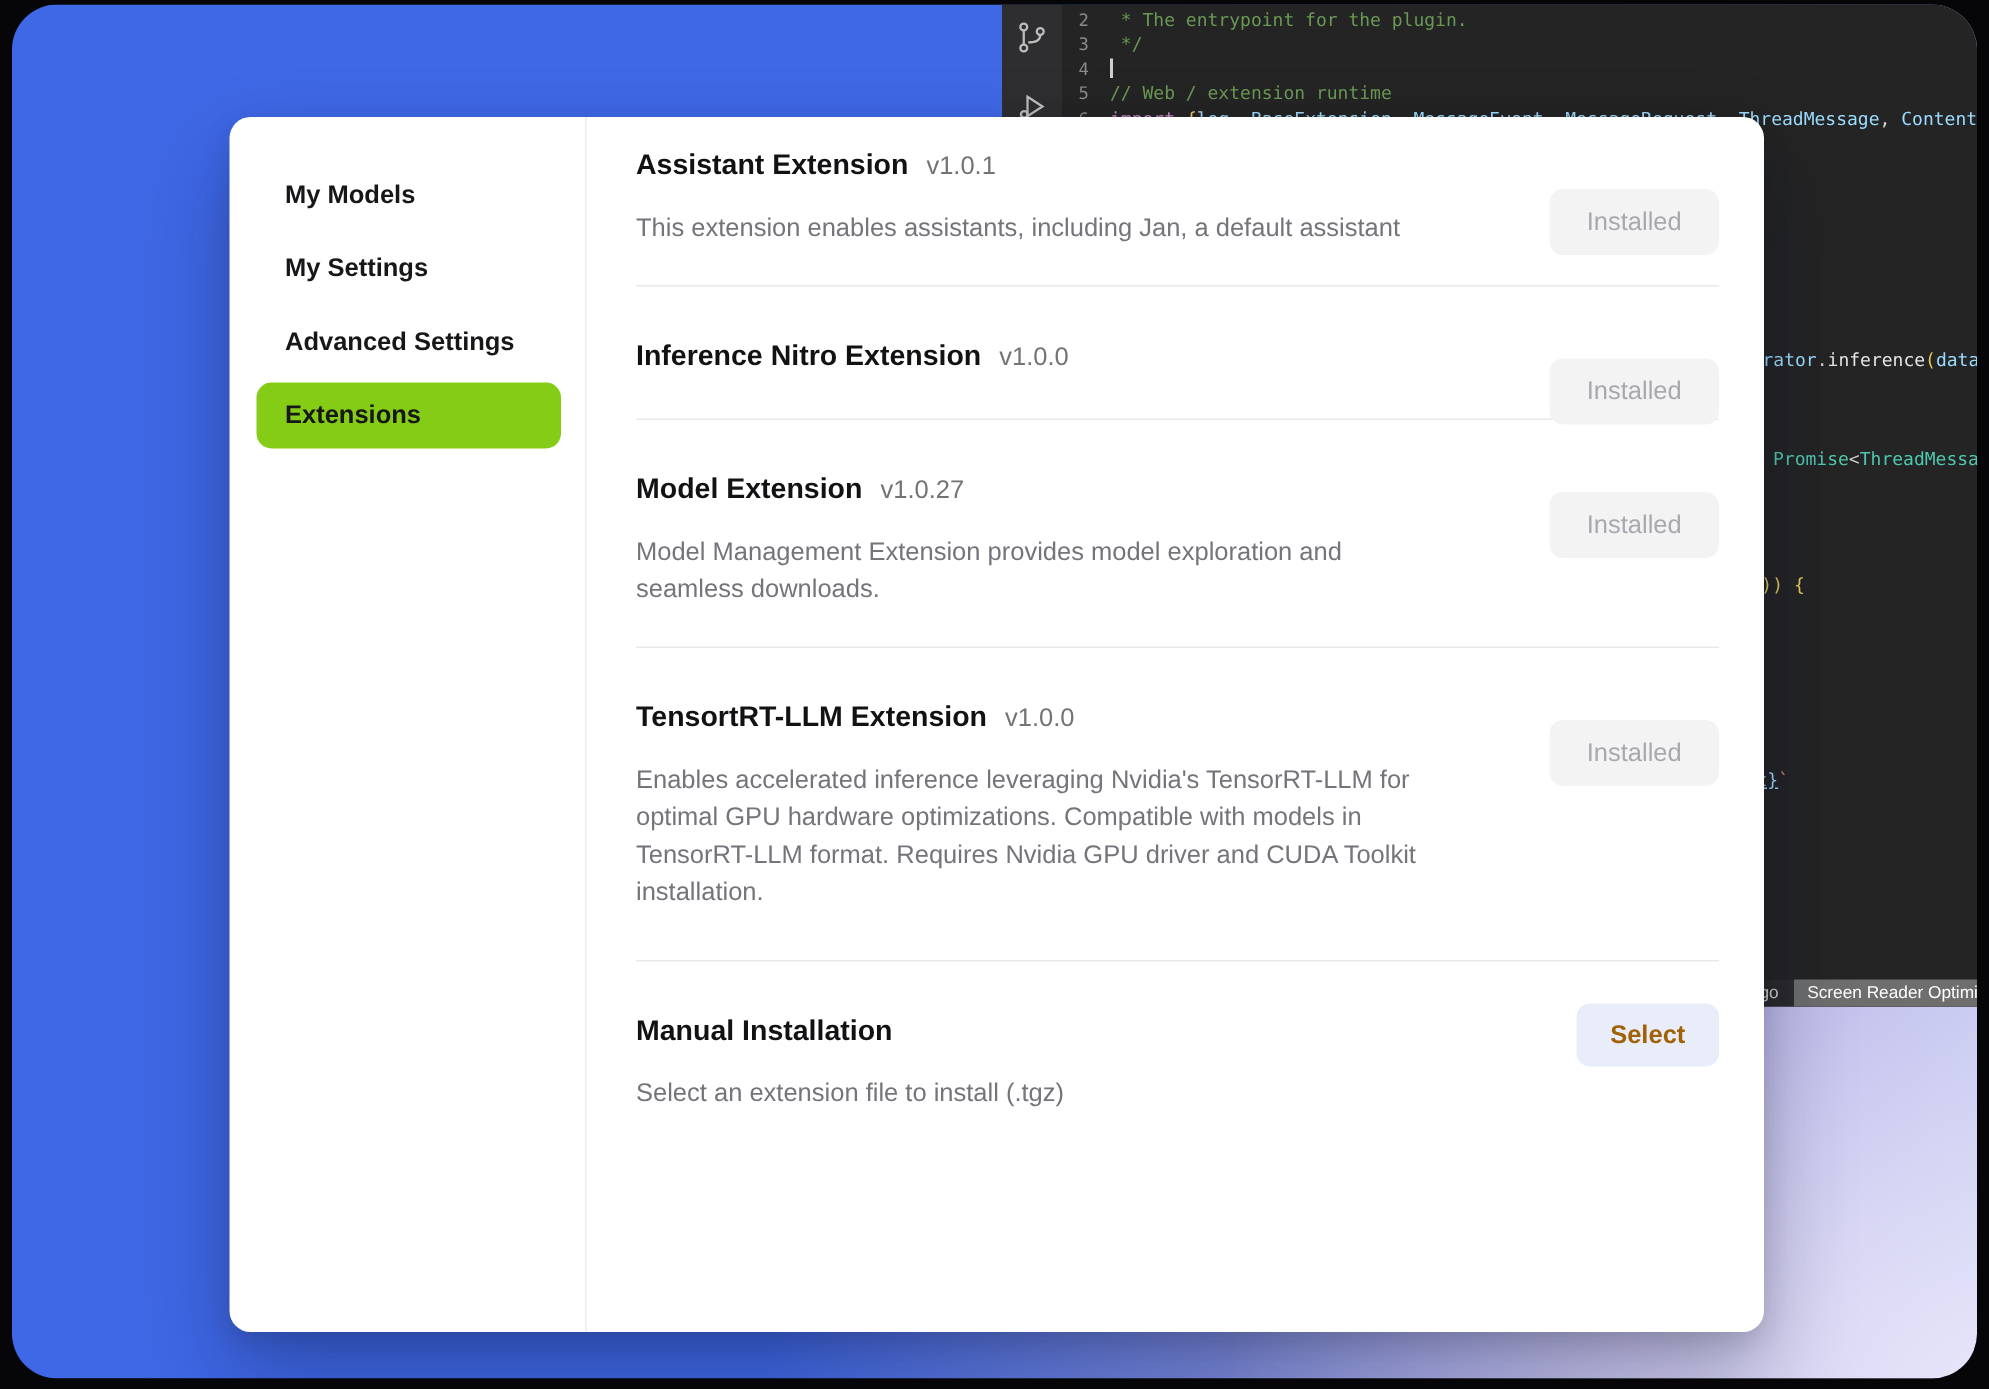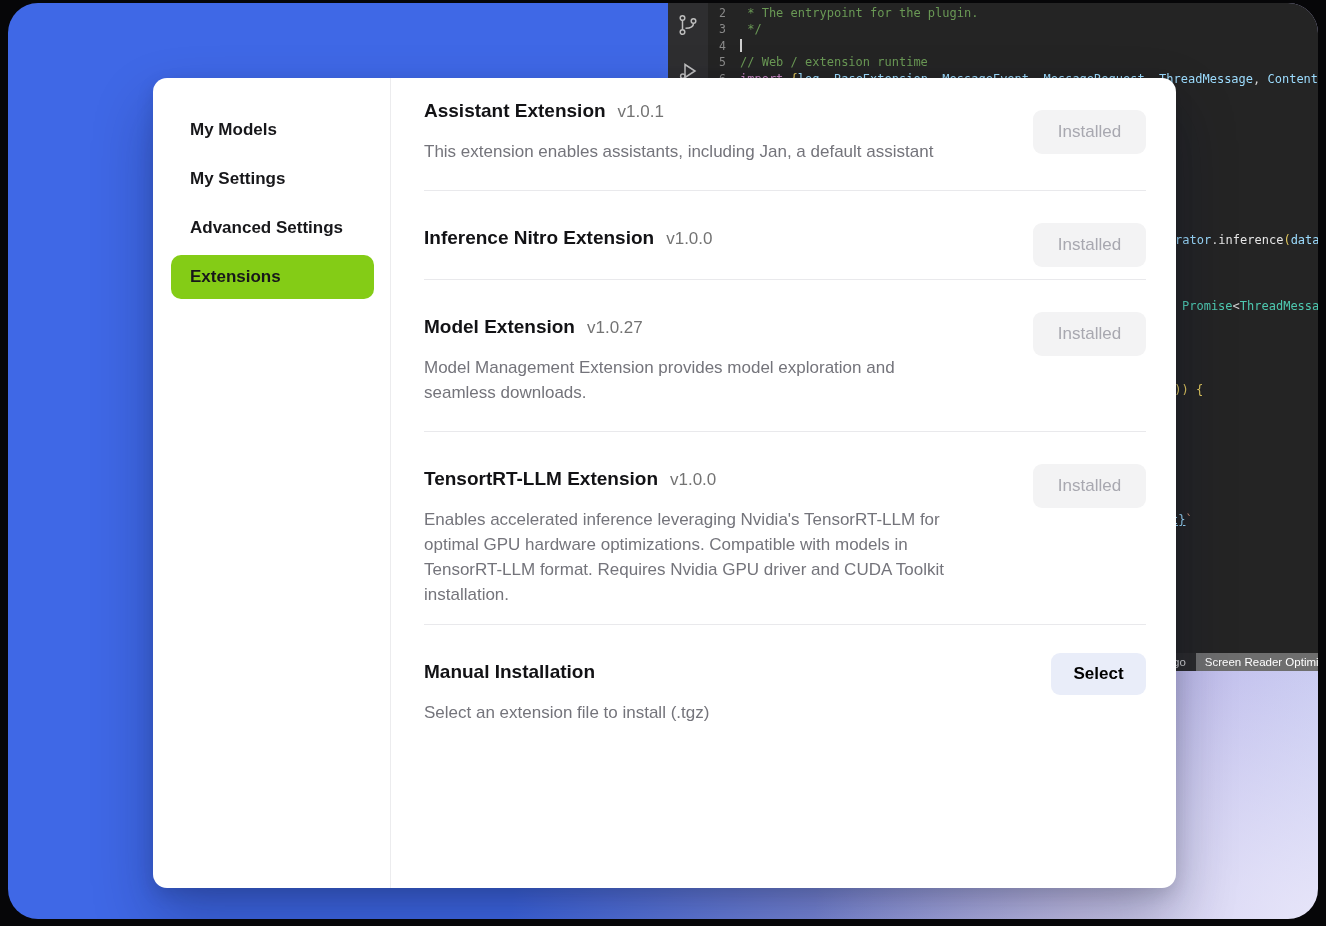--- a/index.html
+++ b/index.html
@@ -58,36 +58,36 @@
   .sidebar { width:238px; flex:none; border-right:1px solid #ececee;
     padding-top:30px; }
   .side-item { height:44px; margin:0 16px 5px 18px; border-radius:10px;
     display:flex; align-items:center; padding-left:19px; font-size:17px;
     font-weight:700; color:#17171a; cursor:pointer; }
   .side-item.active { background:#84cc16; }
 
   .content { flex:1; padding:0 30px 0 33px; }
   .row { position:relative; border-bottom:1px solid #e9e9ec; padding:36px 0 26px 0; }
   .row:first-child { padding-top:22px; }
-  .row:nth-child(4) { padding-bottom:17px; }
+  .row:nth-child(4) { padding-bottom:33px; }
   .row:last-child { border-bottom:none; padding-bottom:0; }
 
   .row-title { display:flex; align-items:baseline; height:26px; }
   .row-name { font-size:19px; font-weight:700; color:#121215; }
   .row-version { font-size:17px; font-weight:400; color:#737373; margin-left:12px; }
   .row-desc { margin-top:13px; font-size:17px; line-height:25px; color:#74747b;
     max-width:600px; }
   .link { color:#4273e8; cursor:pointer; }
 
-  .btn { position:absolute; right:0; top:32px; display:flex; align-items:center;
+  .btn { position:absolute; right:0; top:48px; display:flex; align-items:center;
     justify-content:center; cursor:pointer; }
   .btn-installed { width:113px; height:44px; background:#f3f3f4; border-radius:9px;
     color:#a8a8b0; font-size:17px; }
   .btn-select { width:95px; height:42px; background:#e9edf9; border-radius:9px;
-    color:#000000; font-size:17px; font-weight:700; top:28px; }
+    color:#a16207; font-size:17px; font-weight:700; top:28px; }
 </style>
 </head>
 <body>
 
 <div class="screen">
 
   <div class="editor">
     <div class="activity-bar">
       <svg width="24" height="24" viewBox="0 0 24 24" fill="none" stroke="#bdbdbd" stroke-width="1.5">
         <circle cx="6.5" cy="5" r="2.3"></circle>

